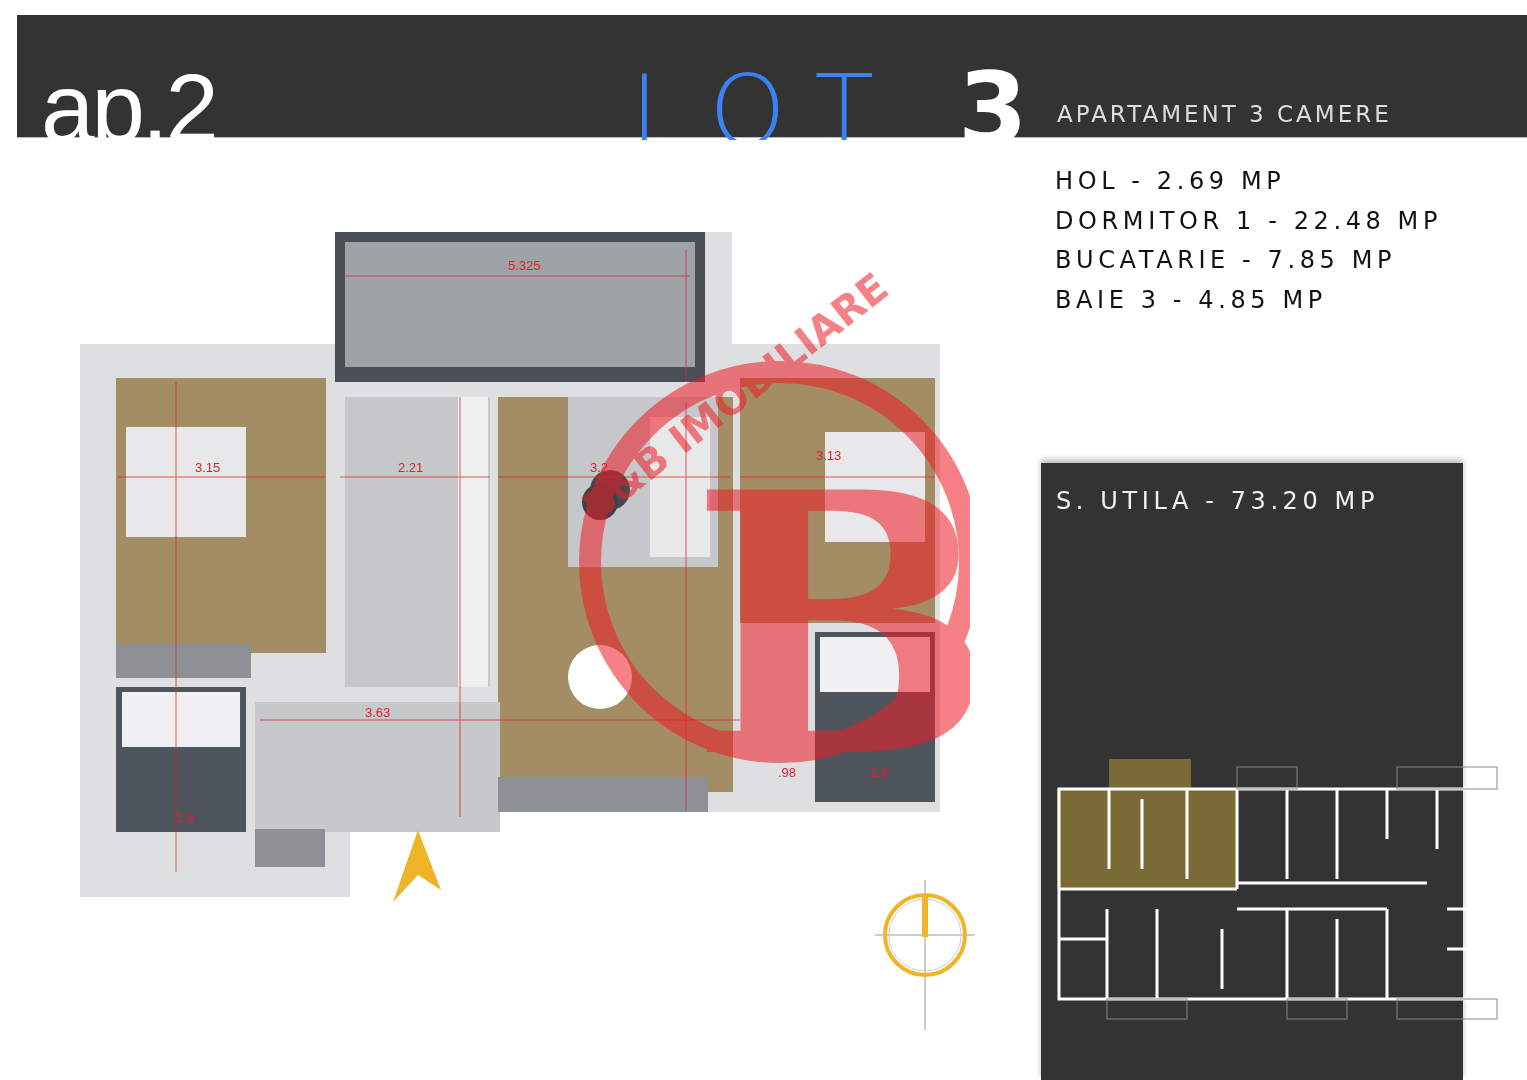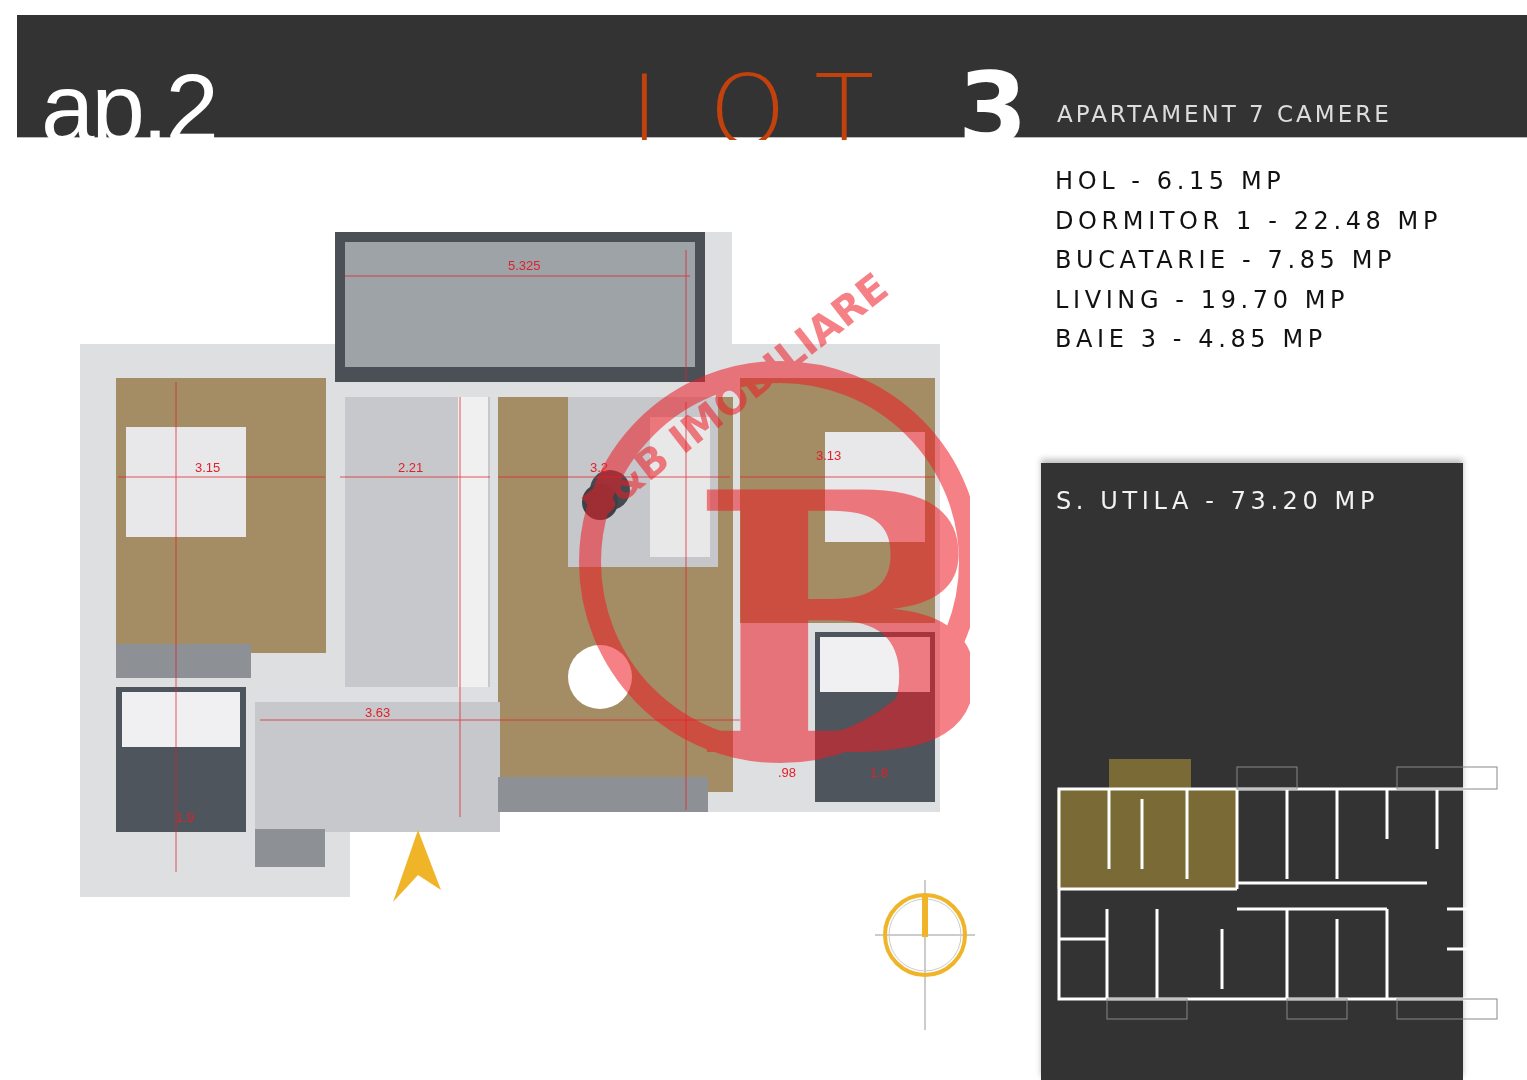--- a/index.html
+++ b/index.html
@@ -3,21 +3,21 @@
 <meta charset="utf-8">
 <style>
   html, body { margin:0; padding:0; }
   body { width:1527px; height:1080px; background:#ffffff; position:relative; overflow:hidden;
          font-family:"DejaVu Sans", sans-serif; }
   .header { position:absolute; left:17px; top:15px; width:1510px; height:122px; background:#333333;
             border-bottom:1px solid #bbbbbb; }
   .ap-label { position:absolute; left:33px; top:60px; font-family:"Liberation Sans", sans-serif;
               font-size:96px; line-height:96px; color:#ffffff; letter-spacing:-3px; height:80px; overflow:hidden;margin-left:8px; }
   .lot-label { position:absolute; left:630px; top:62px; font-family:"DejaVu Sans", sans-serif; font-size:98px;
-               line-height:98px; color:#c2410c; letter-spacing:28px; height:78px; overflow:hidden; font-weight:300; }
+               line-height:98px; color:#3b82f6; letter-spacing:28px; height:78px; overflow:hidden; font-weight:300; }
   .lot-num { position:absolute; left:958px; top:60px; font-family:"DejaVu Sans", sans-serif; font-weight:bold;
              font-size:100px; line-height:100px; color:#ffffff; height:82px; overflow:hidden; }
   .apt-type { position:absolute; left:1057px; top:101px; font-family:"DejaVu Sans", sans-serif;
               font-size:23px; color:#dddddd; letter-spacing:3px; }
   .rooms { position:absolute; left:1055px; top:162px; }
   .room-line { font-family:"DejaVu Sans", sans-serif; font-size:24px; line-height:39.6px; color:#111111;
                letter-spacing:4.6px; white-space:nowrap; }
   .summary-panel { position:absolute; left:1041px; top:463px; width:422px; height:617px; background:#333333;
                    box-shadow:0 -4px 6px rgba(0,0,0,0.25); }
   .summary { position:absolute; left:15px; top:18px; }
@@ -29,27 +29,26 @@
   .arrow { position:absolute; left:388px; top:830px; width:55px; height:75px; }
   .dim { font-family:"Liberation Sans", sans-serif; font-size:13px; fill:#e0202a; }
 </style>
 </head>
 <body>
 
 <div class="header"></div>
 <div class="ap-label">ap.2</div>
 <div class="lot-label">LOT</div>
 <div class="lot-num">3</div>
-<div class="apt-type">APARTAMENT 7 CAMERE</div>
+<div class="apt-type">APARTAMENT 3 CAMERE</div>
 
 <div class="rooms">
-  <div class="room-line">HOL - 6.15 MP</div>
+  <div class="room-line">HOL - 2.69 MP</div>
   <div class="room-line">DORMITOR 1 - 22.48 MP</div>
   <div class="room-line">BUCATARIE - 7.85 MP</div>
-  <div class="room-line">LIVING - 19.70 MP</div>
   <div class="room-line">BAIE 3 - 4.85 MP</div>
 </div>
 
 <div class="summary-panel">
   <div class="summary">
     <div class="summary-line">S. UTILA - 73.20 MP</div>
   </div>
   <svg class="keyplan" viewBox="0 0 450 270">
     <rect x="0" y="30" width="180" height="100" fill="#7a6a35"></rect>
     <rect x="52" y="0" width="82" height="32" fill="#7a6a35"></rect>

